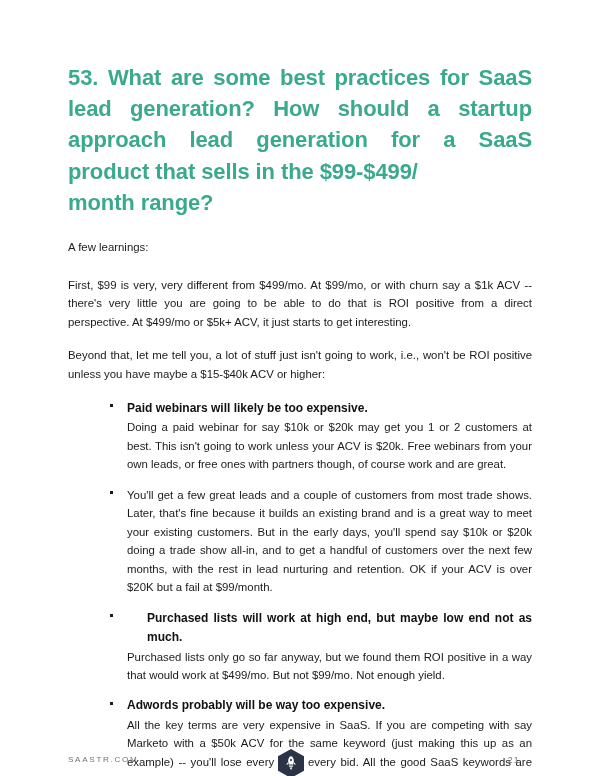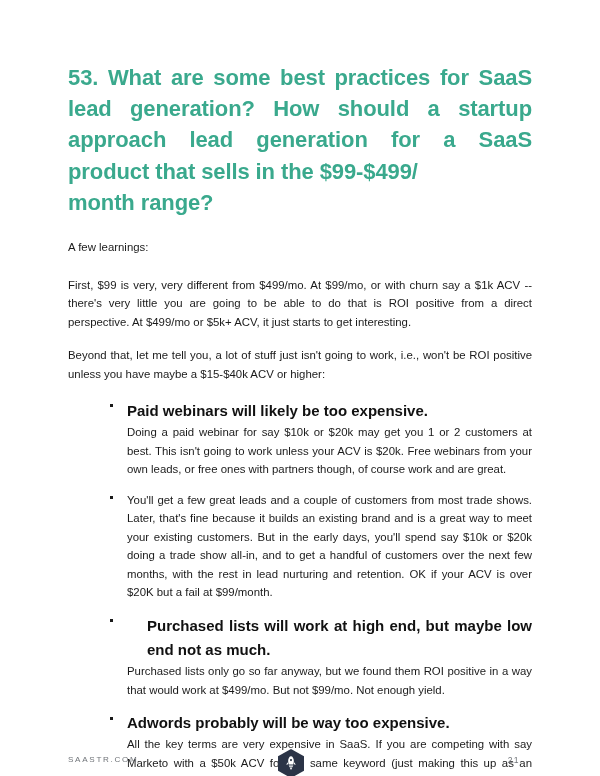--- a/index.html
+++ b/index.html
@@ -71,21 +71,21 @@
   .bullet-marker {
     position: absolute;
     left: 42px;
     top: 5.5px;
     width: 3px;
     height: 3px;
     background: #1a1a1a;
   }
   .bullet-title {
     display: block;
-    font-size: 15px;
+    font-size: 12px;
     font-weight: bold;
     line-height: 1.62;
     text-align: justify;
     color: #111111;
   }
   .bullet-title.justify-full {
     text-align: justify;
     margin-left: 20px;
   }
   .bullet-body {

